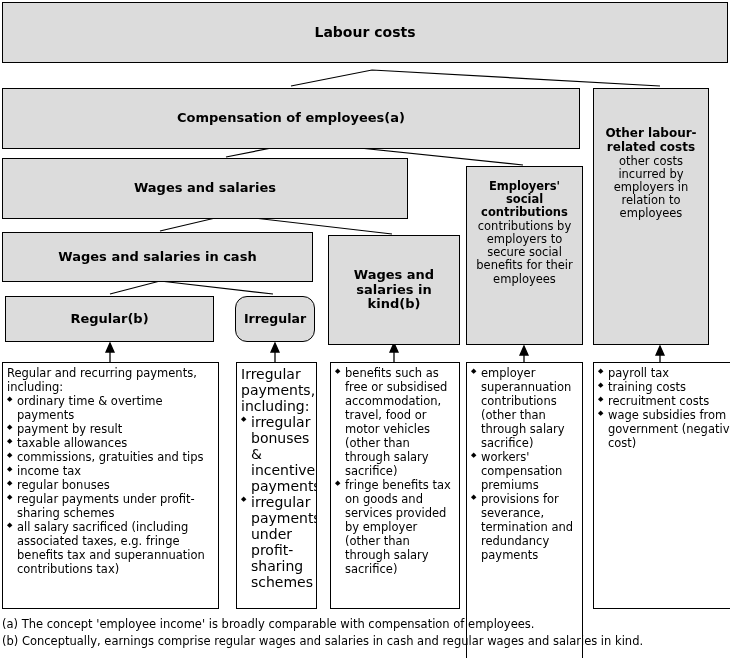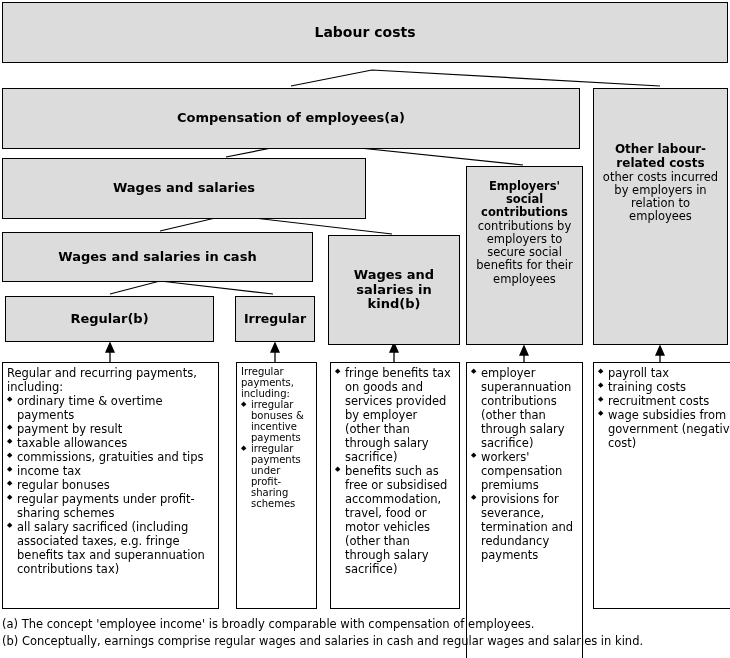--- a/index.html
+++ b/index.html
@@ -54,77 +54,77 @@
   </svg>
 
   <div class="node" style="left:2px;top:2px;width:726px;height:61px;font-size:14px;">
     <span class="ttl">Labour costs</span>
   </div>
 
   <div class="node" style="left:2px;top:88px;width:578px;height:61px;font-size:13px;">
     <span class="ttl">Compensation of employees(a)</span>
   </div>
 
-  <div class="node" style="left:593px;top:88px;width:135px;height:257px;font-size:12px;justify-content:flex-start;padding-top:54px;">
+  <div class="node" style="left:593px;top:88px;width:116px;height:257px;font-size:12px;justify-content:flex-start;padding-top:38px;">
     <span class="ttl" style="display:block;padding:0 4px;">Other labour-related costs</span>
     <span class="sub" style="display:block;padding:0 6px;font-size:11.5px;">other costs incurred by employers in relation to employees</span>
   </div>
 
-  <div class="node" style="left:2px;top:158px;width:364px;height:61px;font-size:13px;">
+  <div class="node" style="left:2px;top:158px;width:406px;height:61px;font-size:13px;">
     <span class="ttl">Wages and salaries</span>
   </div>
 
   <div class="node" style="left:466px;top:166px;width:117px;height:179px;font-size:11.5px;justify-content:flex-start;padding-top:13px;">
     <span class="ttl" style="display:block;padding:0 8px;">Employers' social contributions</span>
     <span class="sub" style="display:block;padding:0 3px;font-size:11.5px;">contributions by employers to secure social benefits for their employees</span>
   </div>
 
   <div class="node" style="left:2px;top:232px;width:311px;height:50px;font-size:13px;">
     <span class="ttl">Wages and salaries in cash</span>
   </div>
 
   <div class="node" style="left:328px;top:235px;width:132px;height:110px;font-size:13px;">
     <span class="ttl" style="padding:0 20px;">Wages and salaries in kind(b)</span>
   </div>
 
   <div class="node" style="left:5px;top:296px;width:209px;height:46px;font-size:13px;">
     <span class="ttl">Regular(b)</span>
   </div>
 
-  <div class="node" style="left:235px;top:296px;width:80px;height:46px;font-size:12.5px;">
+  <div class="node" style="left:235px;top:296px;width:80px;height:46px;font-size:12.5px;border-radius:12px;">
     <span class="ttl">Irregular</span>
   </div>
 
   <div class="leaf" style="left:2px;top:362px;width:217px;height:247px;font-size:11.5px;">
     <span class="lead">Regular and recurring payments, including:</span>
     <ul>
         <li>ordinary time &amp; overtime payments</li>
         <li>payment by result</li>
         <li>taxable allowances</li>
         <li>commissions, gratuities and tips</li>
         <li>income tax</li>
         <li>regular bonuses</li>
         <li>regular payments under profit-sharing schemes</li>
         <li>all salary sacrificed (including associated taxes, e.g. fringe benefits tax and superannuation contributions tax)</li>
       </ul>
   </div>
 
-  <div class="leaf" style="left:236px;top:362px;width:81px;height:247px;font-size:10px;">
+  <div class="leaf" style="left:236px;top:362px;width:81px;height:247px;font-size:14px;">
     <span class="lead">Irregular payments, including:</span>
     <ul>
         <li>irregular bonuses &amp; incentive payments</li>
         <li>irregular payments under profit-sharing schemes</li>
       </ul>
   </div>
 
   <div class="leaf" style="left:330px;top:362px;width:130px;height:247px;font-size:11.5px;">
 
     <ul>
+        <li>benefits such as free or subsidised accommodation, travel, food or motor vehicles (other than through salary sacrifice)</li>
         <li>fringe benefits tax on goods and services provided by employer (other than through salary sacrifice)</li>
-        <li>benefits such as free or subsidised accommodation, travel, food or motor vehicles (other than through salary sacrifice)</li>
       </ul>
   </div>
 
   <div class="leaf" style="left:466px;top:362px;width:117px;height:303px;font-size:11.5px;">
 
     <ul>
         <li>employer superannuation contributions (other than through salary sacrifice)</li>
         <li>workers' compensation premiums</li>
         <li>provisions for severance, termination and redundancy payments</li>
       </ul>

